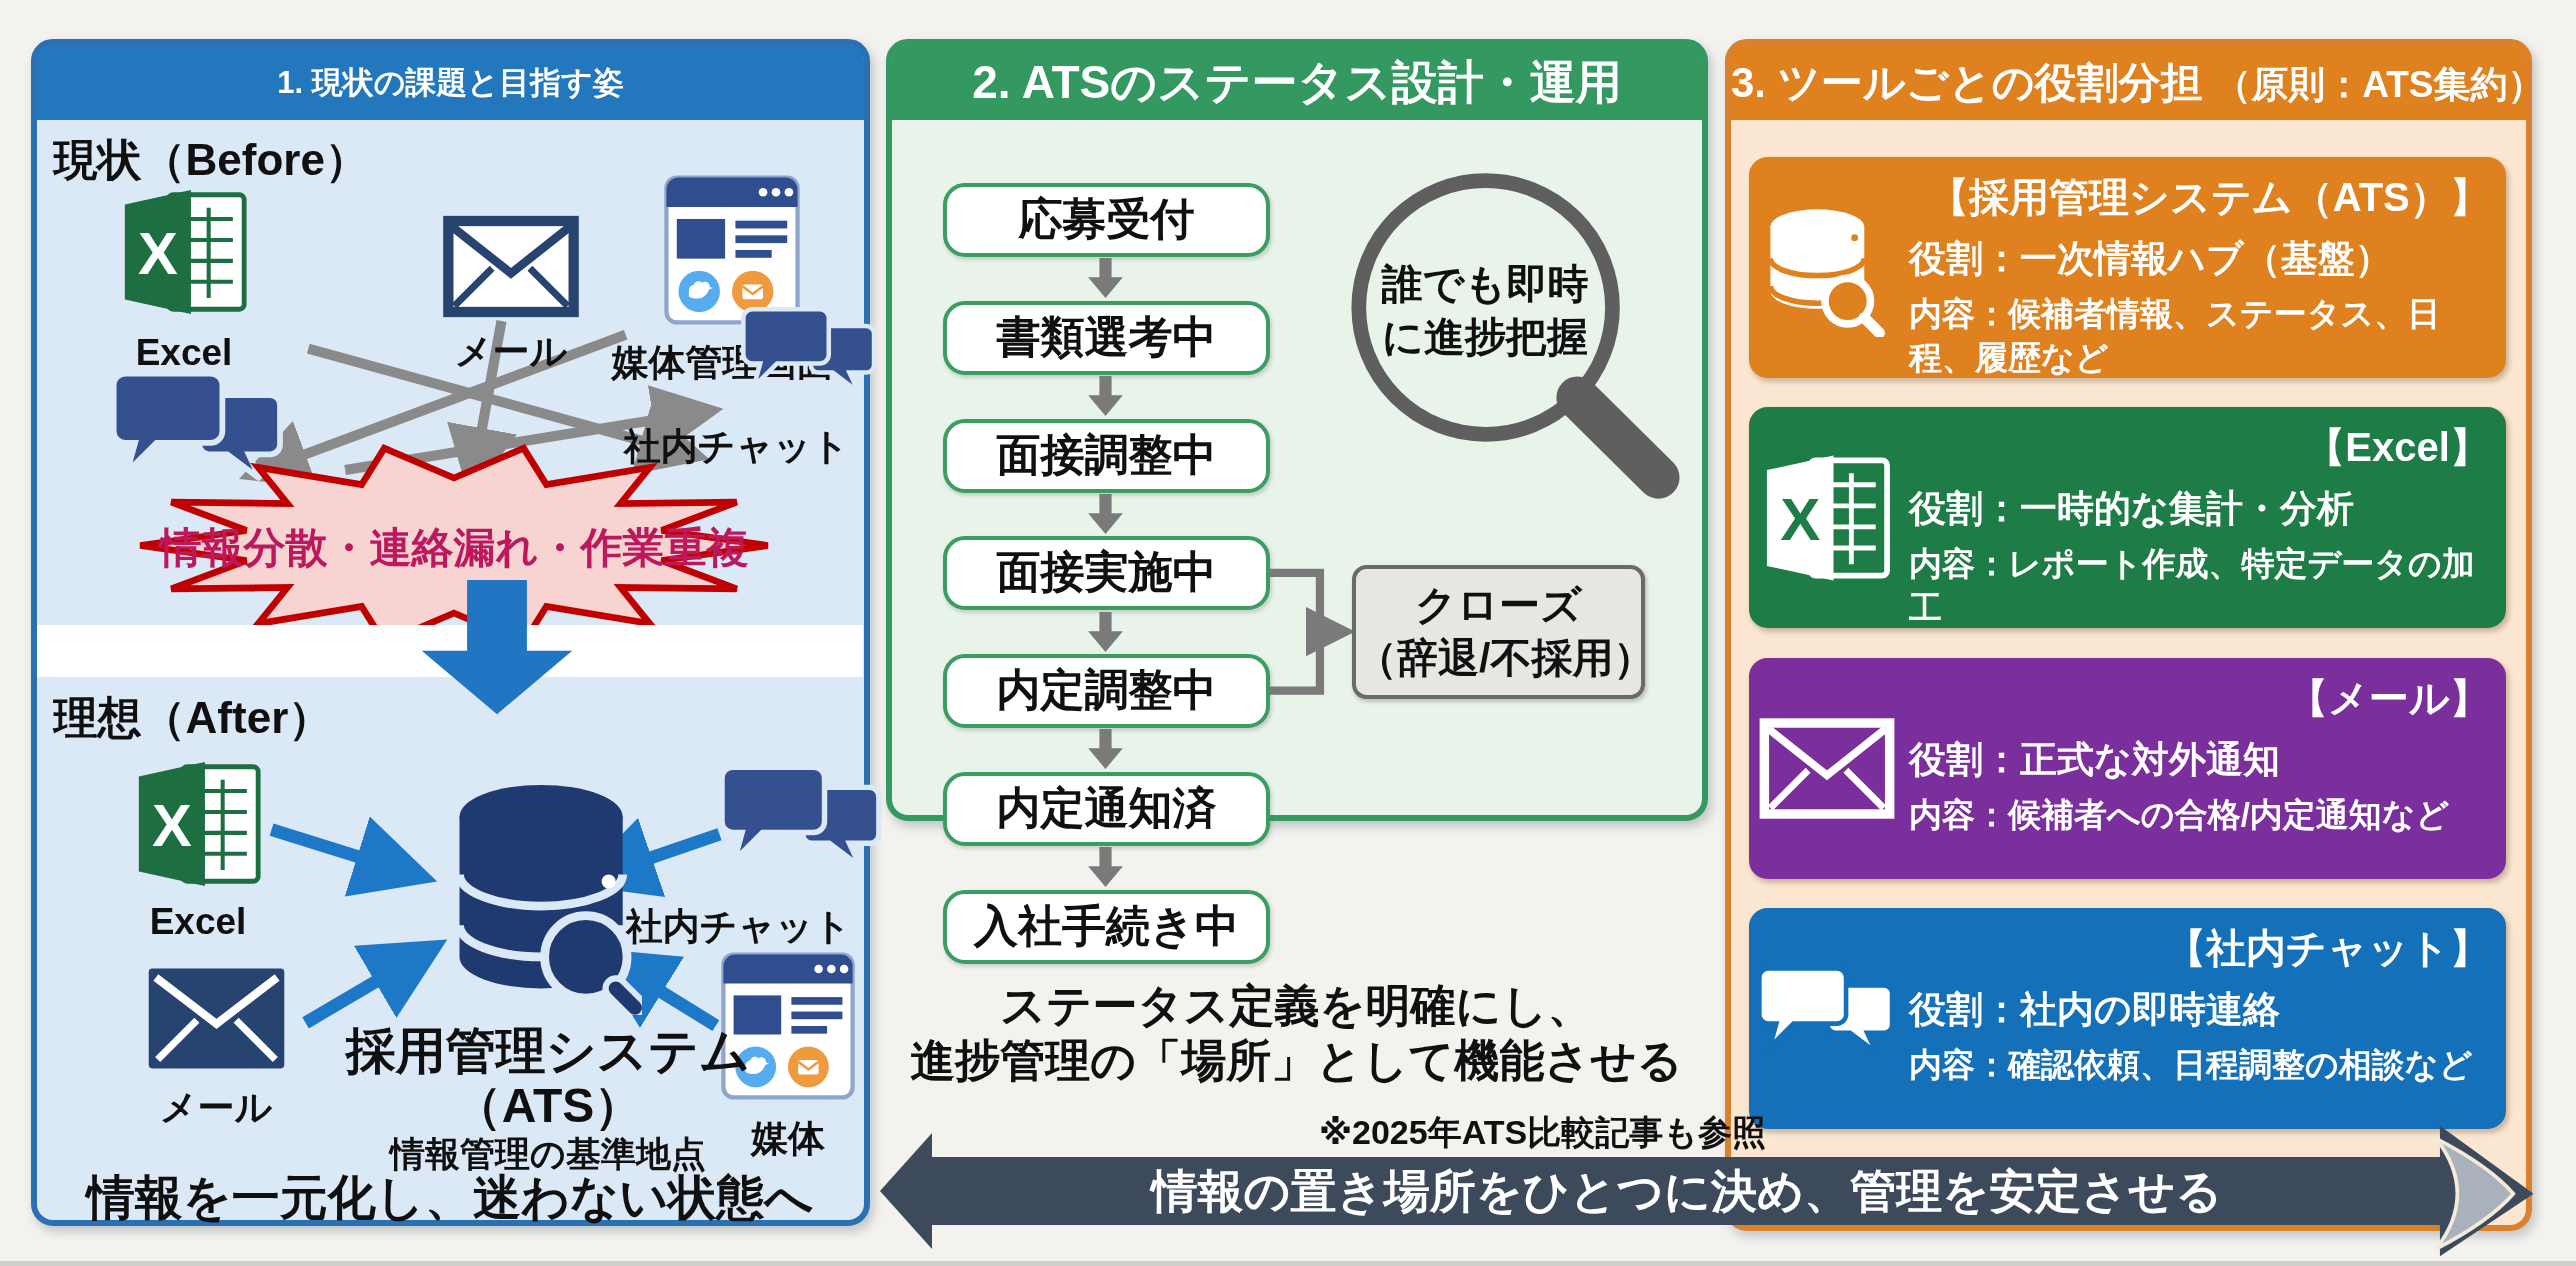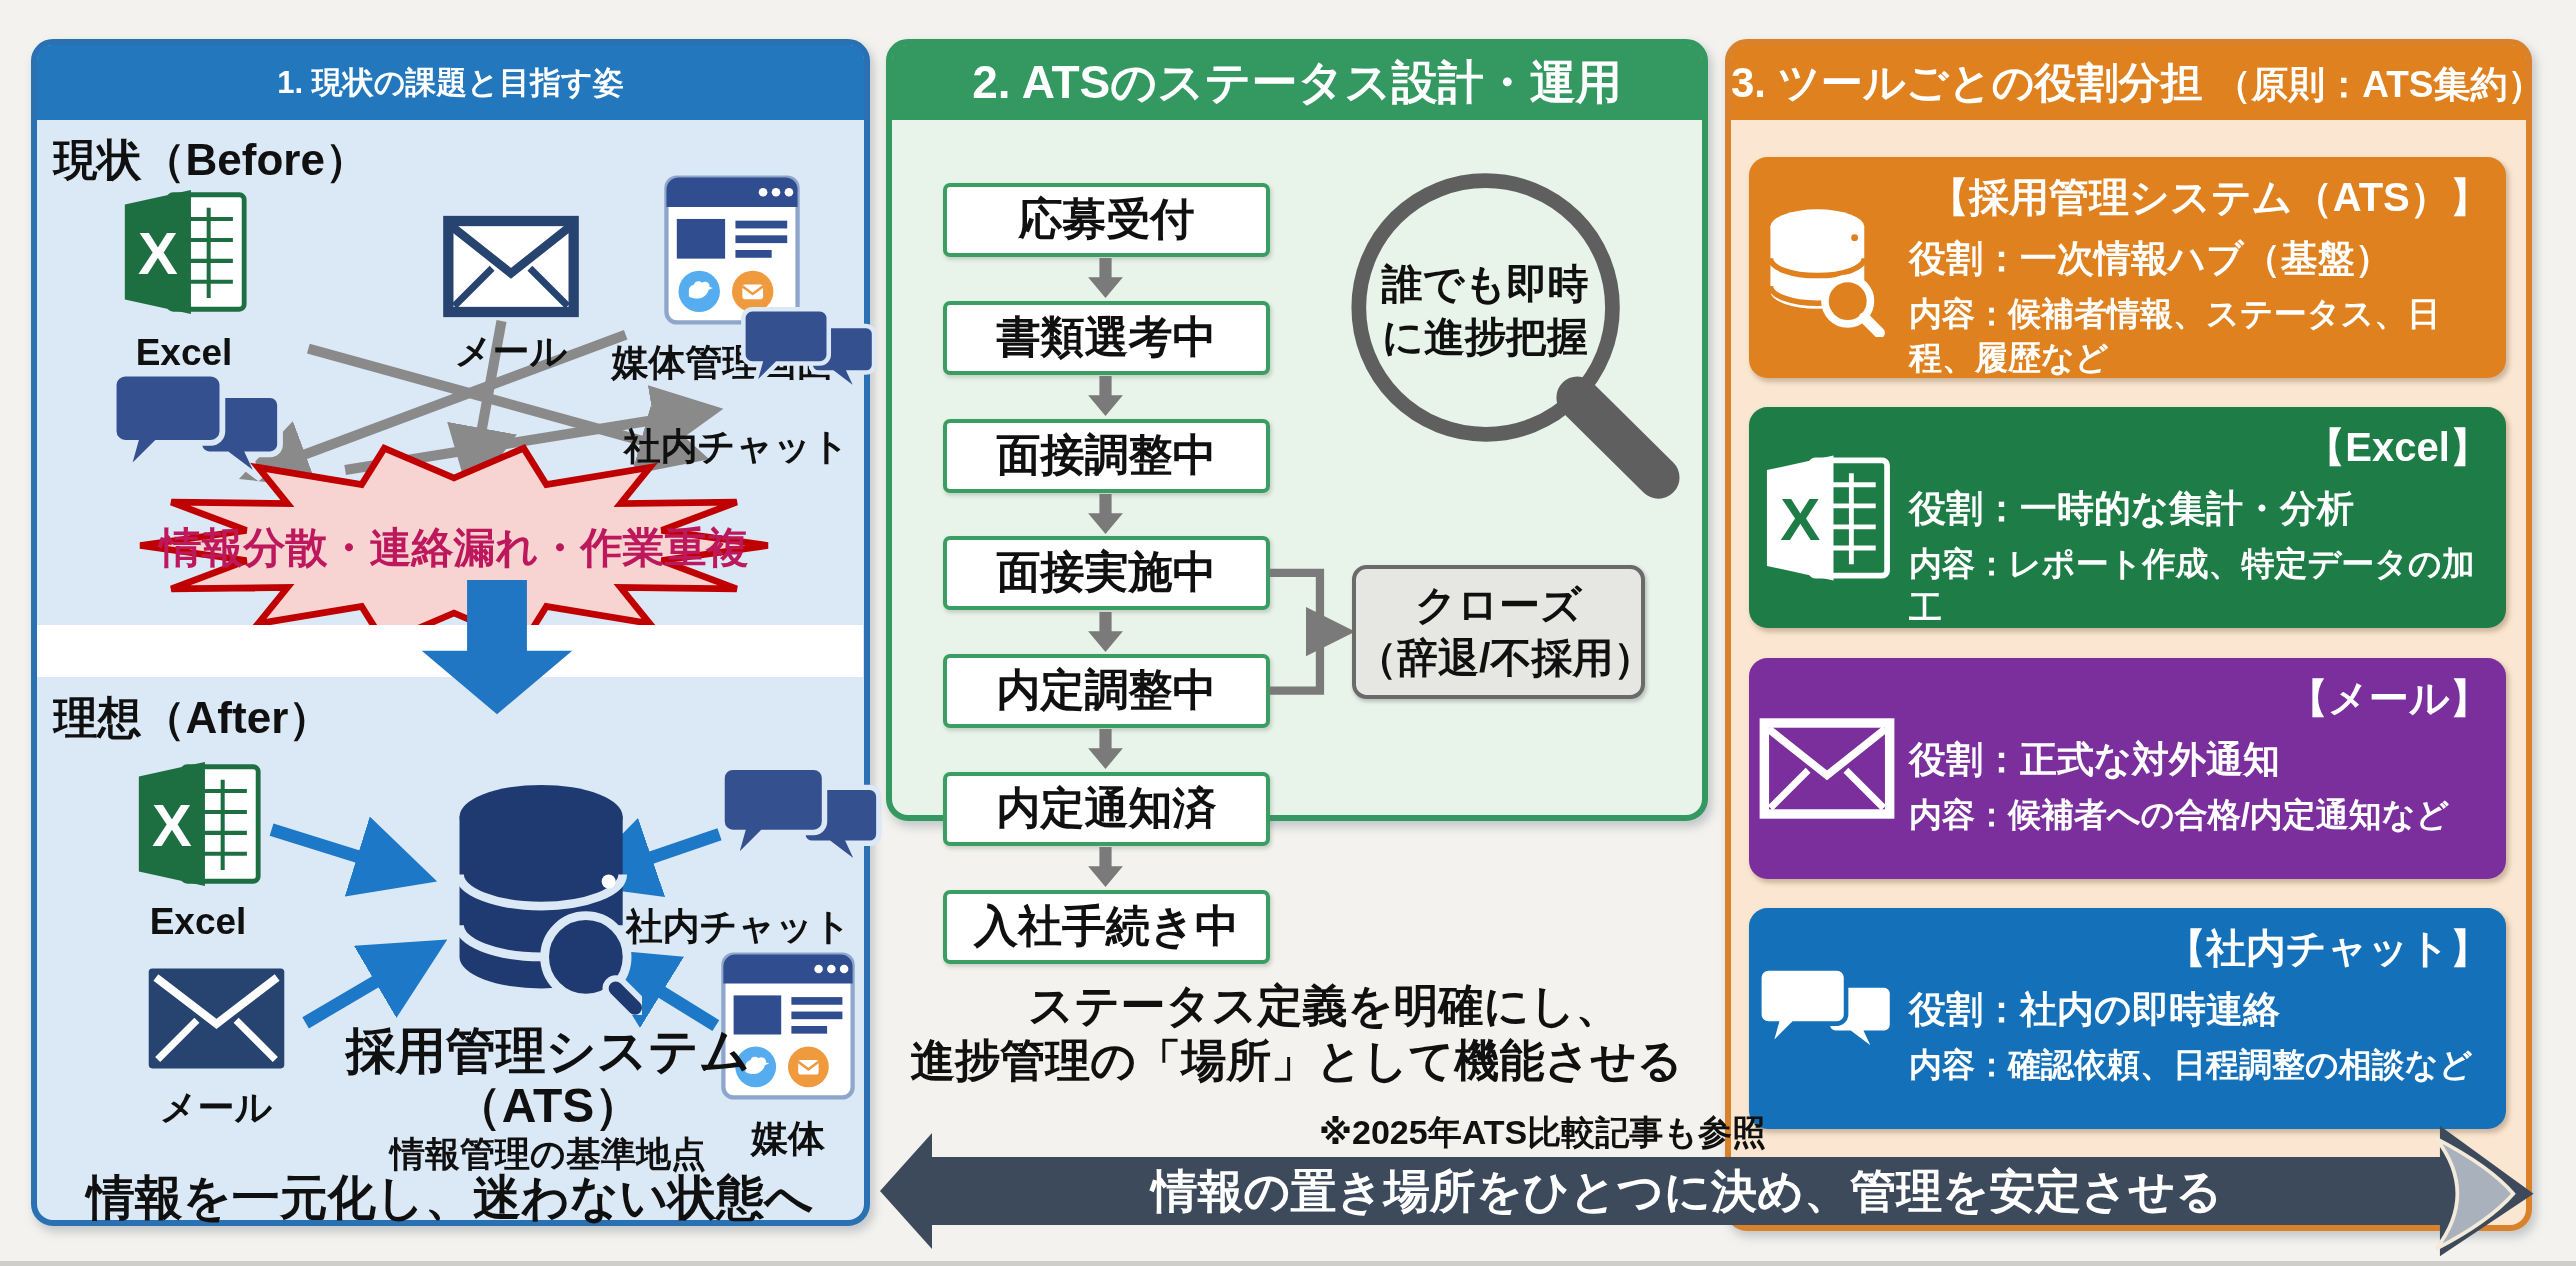--- a/index.html
+++ b/index.html
@@ -14,21 +14,21 @@
   .ph-blue{background:#2277bd;font-size:31px;}
   .ph-green{background:#349961;font-size:46px;}
   .ph-orange{background:#e0811f;font-size:42px;}
   .ph-orange .sub{font-size:37px;}
   .seclabel{position:absolute;font-size:44px;font-weight:bold;color:#101010;white-space:nowrap;}
   .iconlabel{position:absolute;font-size:37px;font-weight:bold;color:#101010;text-align:center;white-space:nowrap;}
   .burst-text{position:absolute;font-size:42px;font-weight:bold;color:#be185d;text-align:center;white-space:nowrap;}
   .whiteband{position:absolute;left:0;width:826px;background:#ffffff;}
   .hubtitle{position:absolute;font-weight:bold;color:#101010;text-align:center;white-space:nowrap;}
   .lfooter{position:absolute;left:0;width:826px;font-size:48px;font-weight:bold;color:#101010;text-align:center;white-space:nowrap;}
-  .flowbox{position:absolute;left:51px;width:327px;height:74px;background:#ffffff;border:4.6px solid #3a9e63;border-radius:7px;box-sizing:border-box;
+  .flowbox{position:absolute;left:51px;width:327px;height:74px;background:#ffffff;border:4.6px solid #3a9e63;border-radius:22px;box-sizing:border-box;
     font-size:44px;font-weight:bold;color:#101010;text-align:center;line-height:64px;white-space:nowrap;box-shadow:1.8px 2.8px 3.7px rgba(100,110,100,.25);}
   .closebox{position:absolute;left:460px;top:520px;width:293px;height:134px;background:#e6e6e3;border:4.6px solid #6a6a6a;border-radius:14.7px;box-sizing:border-box;
     display:flex;flex-direction:column;justify-content:center;text-align:center;font-size:41px;font-weight:bold;color:#101010;line-height:1.3;white-space:nowrap;box-shadow:1.8px 2.8px 3.7px rgba(90,90,90,.3);}
   .maglines{position:absolute;left:423px;top:213px;width:340px;text-align:center;font-size:41px;font-weight:bold;color:#101010;line-height:1.3;white-space:nowrap;}
   .mfooter{position:absolute;left:0;width:809px;text-align:center;font-size:45px;font-weight:bold;color:#101010;white-space:nowrap;}
   .note{position:absolute;left:1279px;top:1110px;width:432px;text-align:right;font-size:34px;font-weight:bold;color:#101010;white-space:nowrap;z-index:4;margin-left:40px;}
   .card{position:absolute;left:18.4px;width:757px;height:221px;border-radius:18.4px;display:flex;color:#fff;box-shadow:2.8px 3.7px 5.5px rgba(120,90,60,.35);}
   .card .icol{width:156px;display:flex;align-items:center;justify-content:center;flex:none;}
   .card .tcol{flex:1;padding:13px 16.6px 7.4px 3.7px;}
   .card .ctitle{font-size:40px;font-weight:bold;text-align:right;white-space:nowrap;}
@@ -237,21 +237,21 @@
 
     <svg class="abs" style="left:428px;top:109px;" width="368" height="386" viewBox="0 0 400 420">
       <circle cx="180" cy="167" r="138" fill="none" stroke="#5f5f5f" stroke-width="16"></circle>
       <line x1="280" y1="265" x2="368" y2="352" stroke="#5f5f5f" stroke-width="46" stroke-linecap="round"></line>
     </svg>
     <div class="maglines">
       <div>誰でも即時</div>
       <div>に進捗把握</div>
     </div>
 
-    <div class="mfooter" style="top:931px;margin-left:28px;">ステータス定義を明確にし、</div>
+    <div class="mfooter" style="top:931px;">ステータス定義を明確にし、</div>
     <div class="mfooter" style="top:986px;">進捗管理の「場所」として機能させる</div>
   </section>
 
   <div class="note">※2025年ATS比較記事も参照</div>
 
   <section class="panel p-right">
     <header class="ph ph-orange">
       <span>3. ツールごとの役割分担</span>
       <span class="sub">（原則：ATS集約）</span>
     </header>

